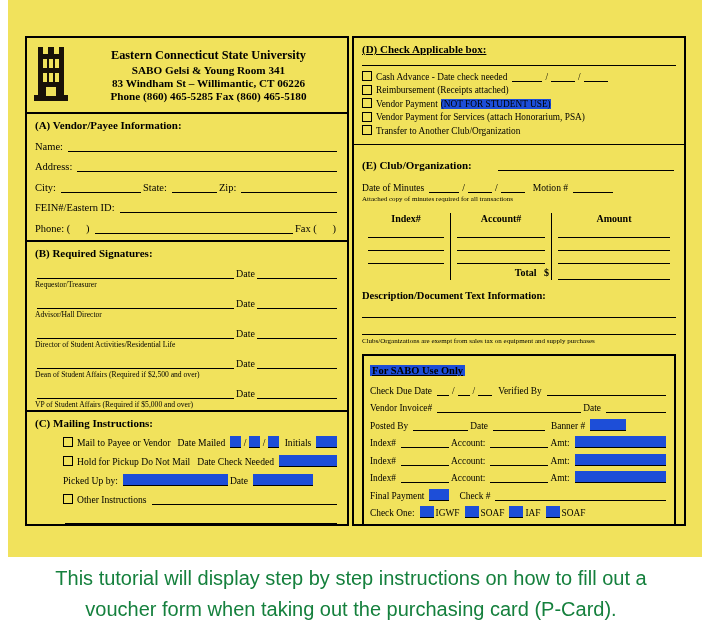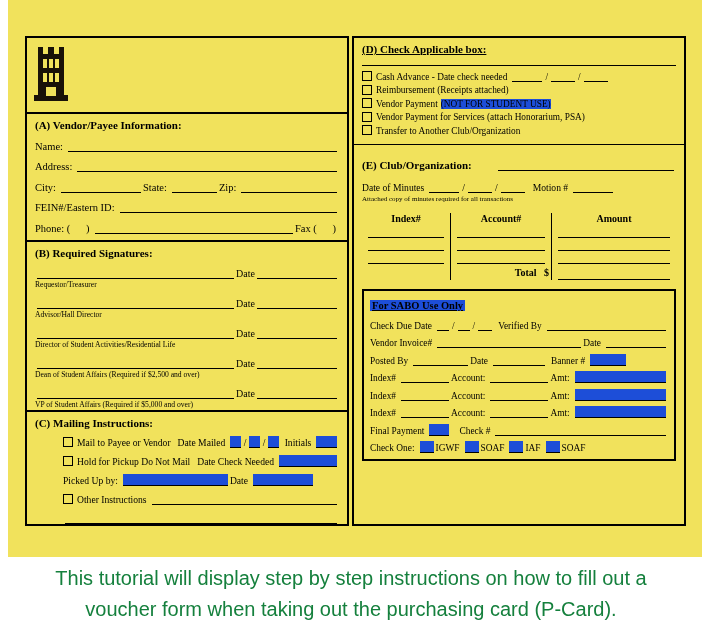--- a/index.html
+++ b/index.html
@@ -91,20 +91,26 @@
           <rect x="26" y="3" width="5" height="9" fill="#1a1208"></rect>
           <rect x="10" y="15" width="4" height="9" fill="#f1e25c"></rect>
           <rect x="16" y="15" width="4" height="9" fill="#f1e25c"></rect>
           <rect x="22" y="15" width="4" height="9" fill="#f1e25c"></rect>
           <rect x="10" y="29" width="4" height="9" fill="#f1e25c"></rect>
           <rect x="16" y="29" width="4" height="9" fill="#f1e25c"></rect>
           <rect x="22" y="29" width="4" height="9" fill="#f1e25c"></rect>
           <rect x="13" y="43" width="10" height="9" fill="#f1e25c"></rect>
         </svg>
       </span>
+      <div class="hdr-text">
+        <div class="h1">Eastern Connecticut State University</div>
+        <div class="h2">SABO Gelsi &amp; Young Room 341</div>
+        <div class="h2">83 Windham St – Willimantic, CT 06226</div>
+        <div class="h2">Phone (860) 465-5285  Fax (860) 465-5180</div>
+      </div>
     </div>
 
     <div class="sec sec-a">
       <div class="sec-title">(A) Vendor/Payee Information:</div>
       <div class="frow">
         <span class="lbl">Name:</span>
         <span class="ln fill"></span>
       </div>
       <div class="frow">
         <span class="lbl">Address:</span>
@@ -279,20 +285,26 @@
       </div>
       <div class="at-col at-c3">
         <div class="at-h">Amount</div>
         <div class="at-cell"></div>
         <div class="at-cell"></div>
         <div class="at-cell"></div>
         <div class="at-tcell"></div>
       </div>
     </div>
 
+    <div class="desc">
+      <div class="desc-title">Description/Document Text Information:</div>
+      <div class="desc-line"></div>
+      <div class="desc-line"></div>
+      <div class="small-note">Clubs/Organizations are exempt from sales tax on equipment and supply purchases</div>
+    </div>
 
     <div class="sabo">
       <div class="sabo-title-row">
         <span class="sabo-title hl">For SABO Use Only</span>
       </div>
       <div class="s-row">
         <span class="lbl">Check Due Date</span>
         <span class="ln w12"></span>
           <span class="slash">/</span>
           <span class="ln w12"></span>

